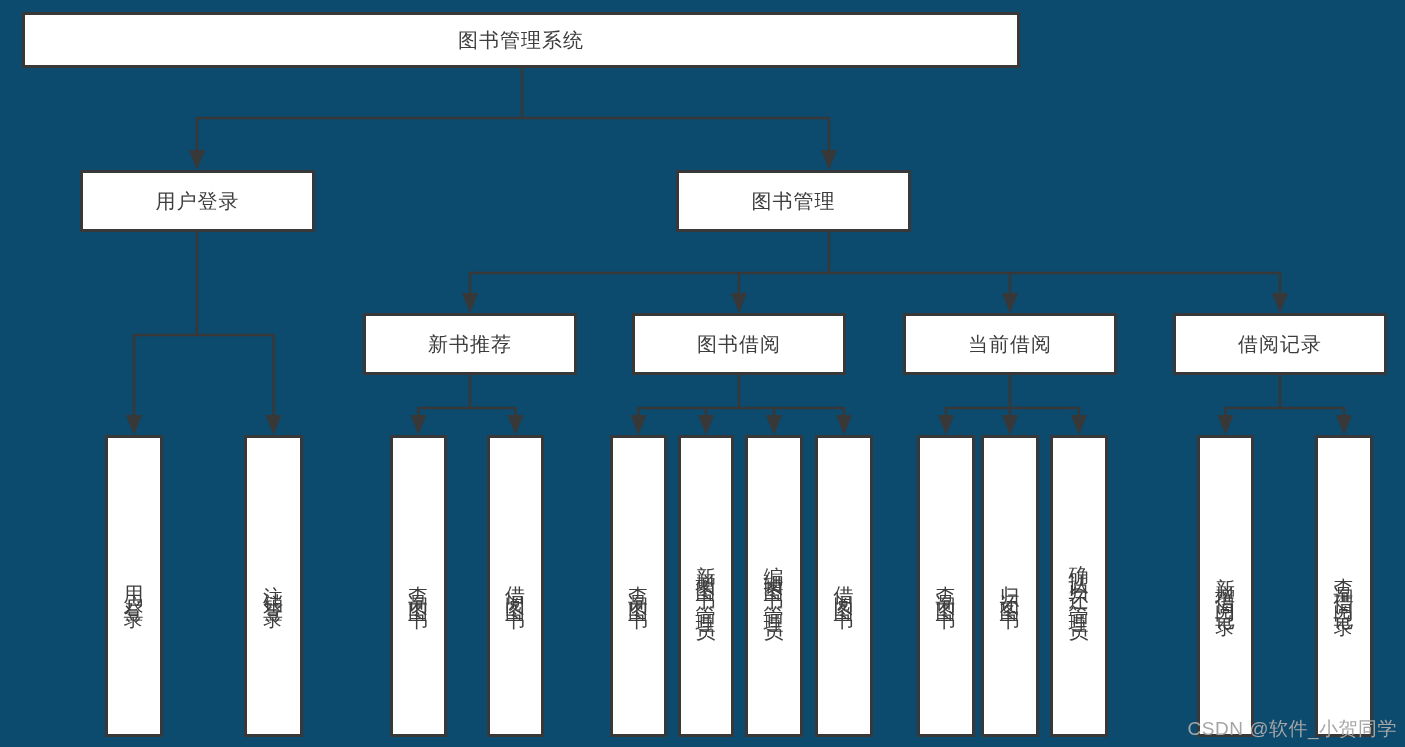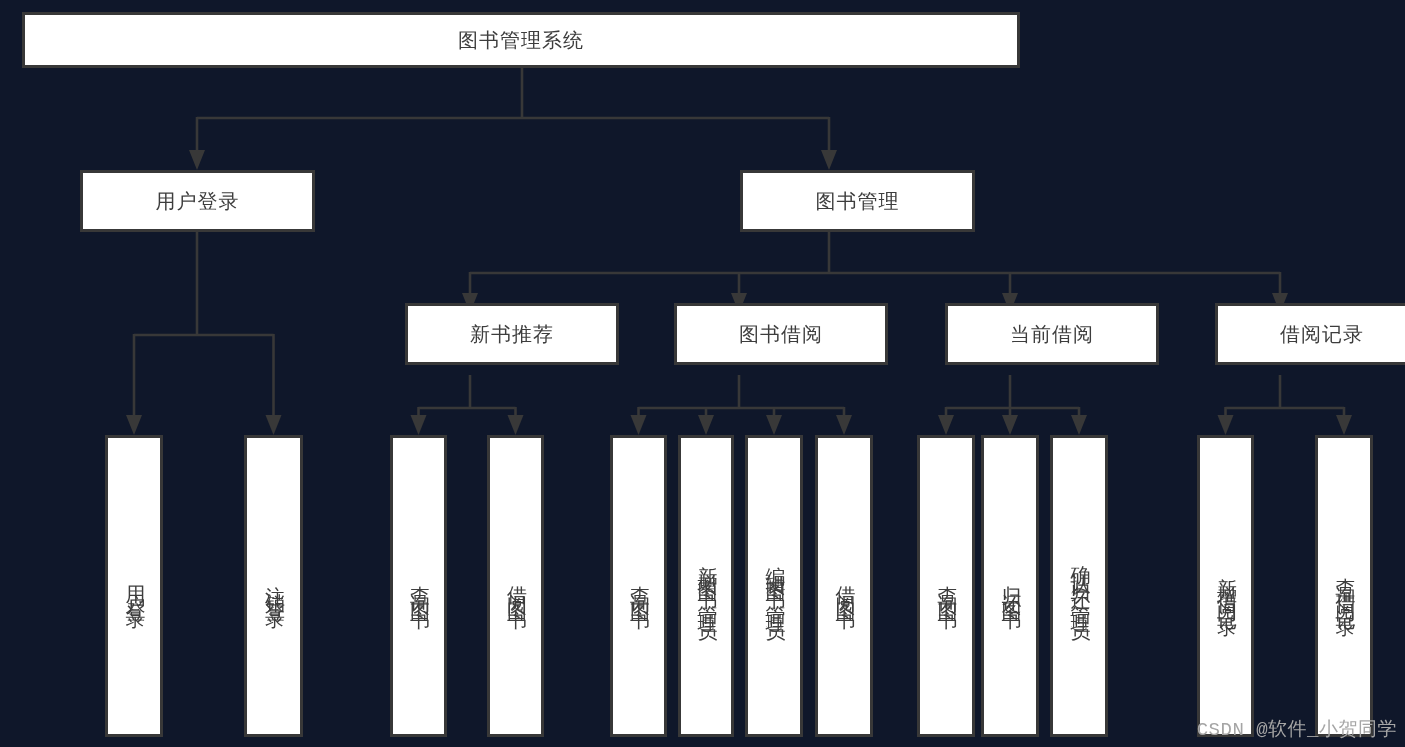--- a/index.html
+++ b/index.html
@@ -1,37 +1,37 @@
 <!DOCTYPE html>
 <html><head>
 <meta charset="utf-8">
 <style>
   html,body{margin:0;padding:0;background:#ffffff;}
   #canvas{
-    position:relative;width:1405px;height:747px;background:#0f172a;
-    font-family:Liberation Mono, monospace;color:#3d3d3d;
+    position:relative;width:1405px;height:747px;background:#0c4a6e;
+    font-family:Liberation Sans, sans-serif;color:#3d3d3d;
     overflow:hidden;
   }
   #connectors{position:absolute;left:0;top:0;width:1405px;height:747px;}
   .node{
     position:absolute;box-sizing:border-box;border:3px solid #383838;background:#ffffff;
     display:flex;align-items:center;justify-content:center;
     font-size:20px;letter-spacing:1px;white-space:nowrap;
   }
   .vnode span{
     writing-mode:vertical-rl;text-orientation:mixed;
     letter-spacing:8px;font-size:20px;line-height:1.1;
   }
   
   #root-box{left:22px;top:12px;width:998px;height:56px;}
   
   #n-user-login{left:80px;top:170px;width:235px;height:62px;}
-  #n-book-mgmt{left:740px;top:170px;width:235px;height:62px;}
-  
-  .lvl3{top:303px;height:62px;width:214px;margin-left:42px;}
+  #n-book-mgmt{left:676px;top:170px;width:235px;height:62px;}
+  
+  .lvl3{top:313px;height:62px;width:214px;}
   #n-newbook{left:363px;}
   #n-borrowing{left:632px;}
   #n-current{left:903px;}
   #n-records{left:1173px;}
   
   .leaf{top:435px;height:302px;}
   #lf-a1{left:105px;width:58px;}
   #lf-a2{left:244px;width:59px;}
   #lf-b1{left:390px;width:57px;}
   #lf-b2{left:487px;width:57px;}

